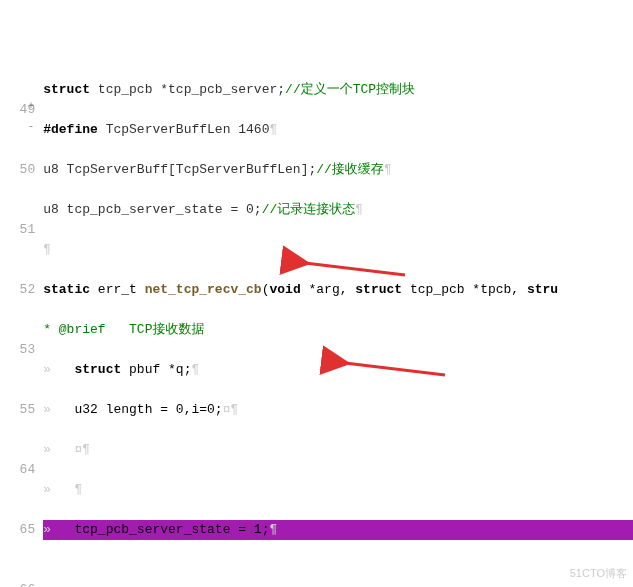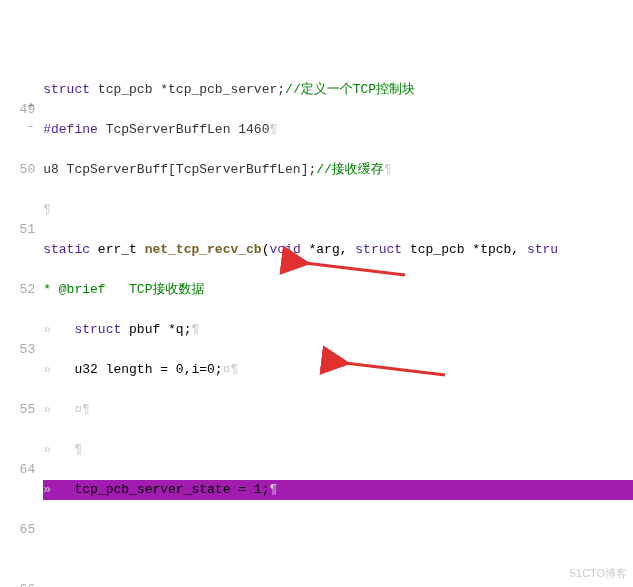--- a/index.html
+++ b/index.html
@@ -20,21 +20,21 @@
   text-align: right;
   padding: 0 8px 0 4px;
   user-select: none;
   line-height: 20px;
 }
 .gutter .ln { display: block; height: 20px; }
 .code { flex: 1; line-height: 20px; }
 .line { height: 20px; }
 .line.hl { background: #a21caf; }
 .fold { position: absolute; left: 28px; color: #888; font-size: 10px; }
-.kw { color: #4c1d95; font-weight: normal; }
+.kw { color: #000000; font-weight: bold; }
 .fn { color: #795e26; font-weight: bold; }
 .cmt { color: #008000; }
 .id { color: #333; }
 .ws { color: #ccc; }
 .wm {
   position: absolute;
   right: 6px;
   bottom: 6px;
   color: #ccc;
   font-size: 11px;
@@ -80,20 +80,21 @@
     
     
     
     
   </div>
 
   <div class="code">
 <div class="line"><span class="kw">struct</span><span class="id"> tcp_pcb *tcp_pcb_server;</span><span class="cmt">//定义一个TCP控制块</span></div>
 <div class="line"><span class="kw">#define</span><span class="id"> TcpServerBuffLen 1460</span><span class="ws">¶</span></div>
 <div class="line"><span class="id">u8 TcpServerBuff[TcpServerBuffLen];</span><span class="cmt">//接收缓存</span><span class="ws">¶</span></div>
+<div class="line"><span class="id">u8 tcp_pcb_server_state = 0;</span><span class="cmt">//记录连接状态</span><span class="ws">¶</span></div>
 <div class="line"><span class="ws">¶</span></div>
 <div class="line"><span class="kw">static</span><span> err_t </span><span class="fn">net_tcp_recv_cb</span><span>(</span><span class="kw">void</span><span> *arg, </span><span class="kw">struct</span><span> tcp_pcb *tpcb, </span><span class="kw">stru</span></div>
 <div class="line"><span class="cmt">* @brief   TCP接收数据</span></div>
 <div class="line"><span class="ws">»</span>   <span class="kw">struct</span><span> pbuf *q;</span><span class="ws">¶</span></div>
 <div class="line"><span class="ws">»</span>   <span>u32 length = 0,i=0;</span><span class="ws">¤</span><span class="ws">¶</span></div>
 <div class="line"><span class="ws">»</span>   <span class="ws">¤</span><span class="ws">¶</span></div>
 <div class="line"><span class="ws">»</span>   <span class="ws">¶</span></div>
 <div class="line hl"><span class="ws">»</span>   <span>tcp_pcb_server_state = 1;</span><span class="ws">¶</span></div>
 
 

